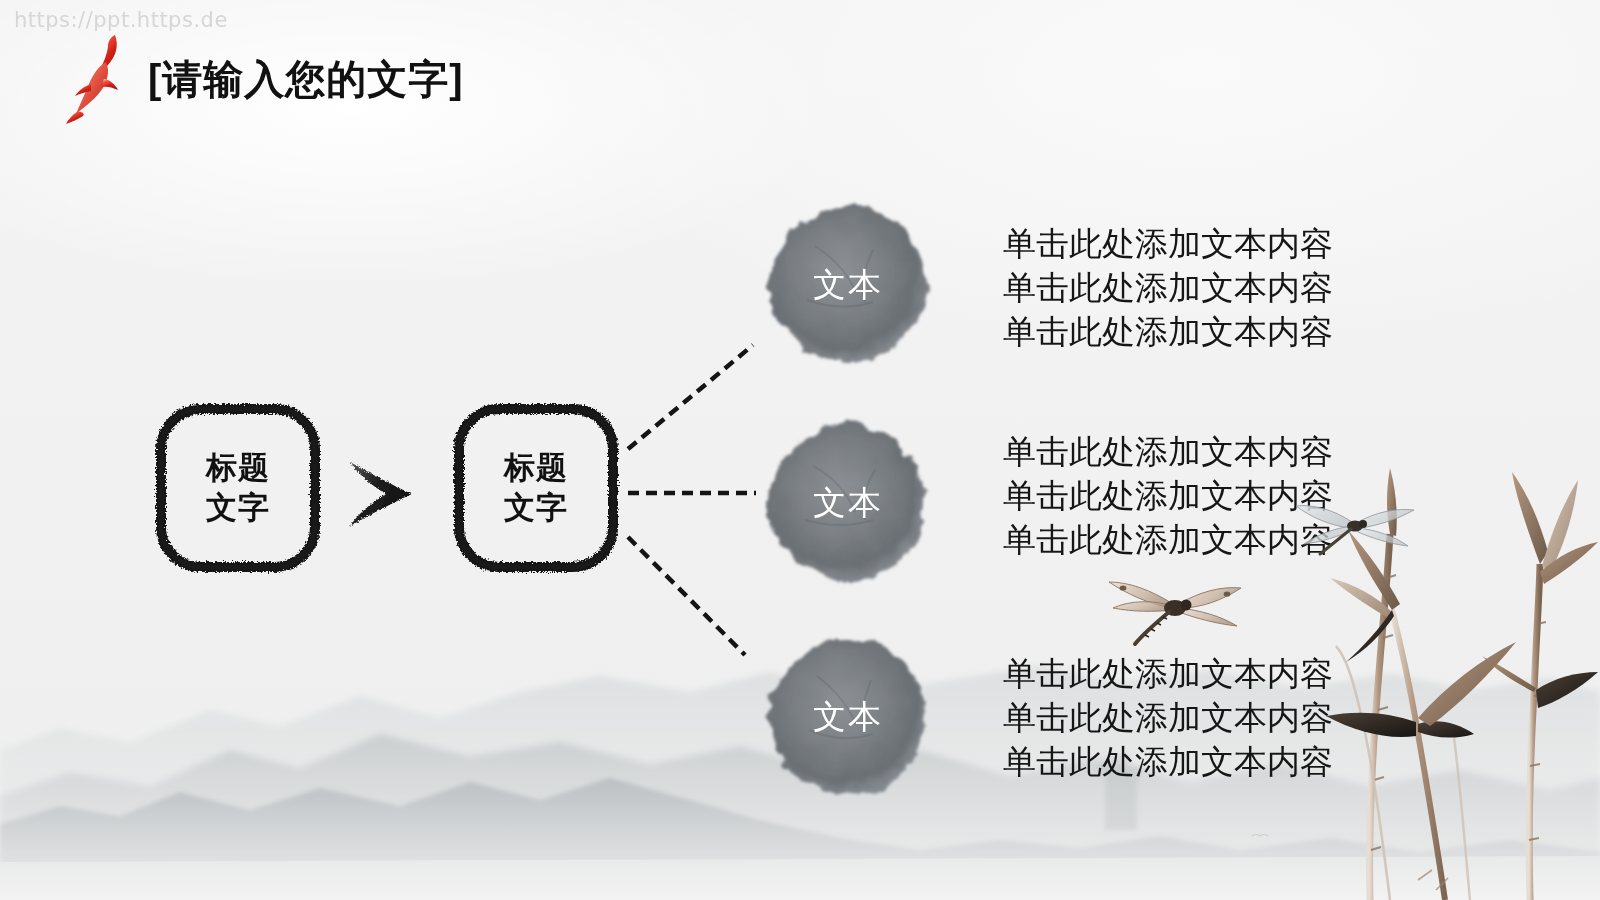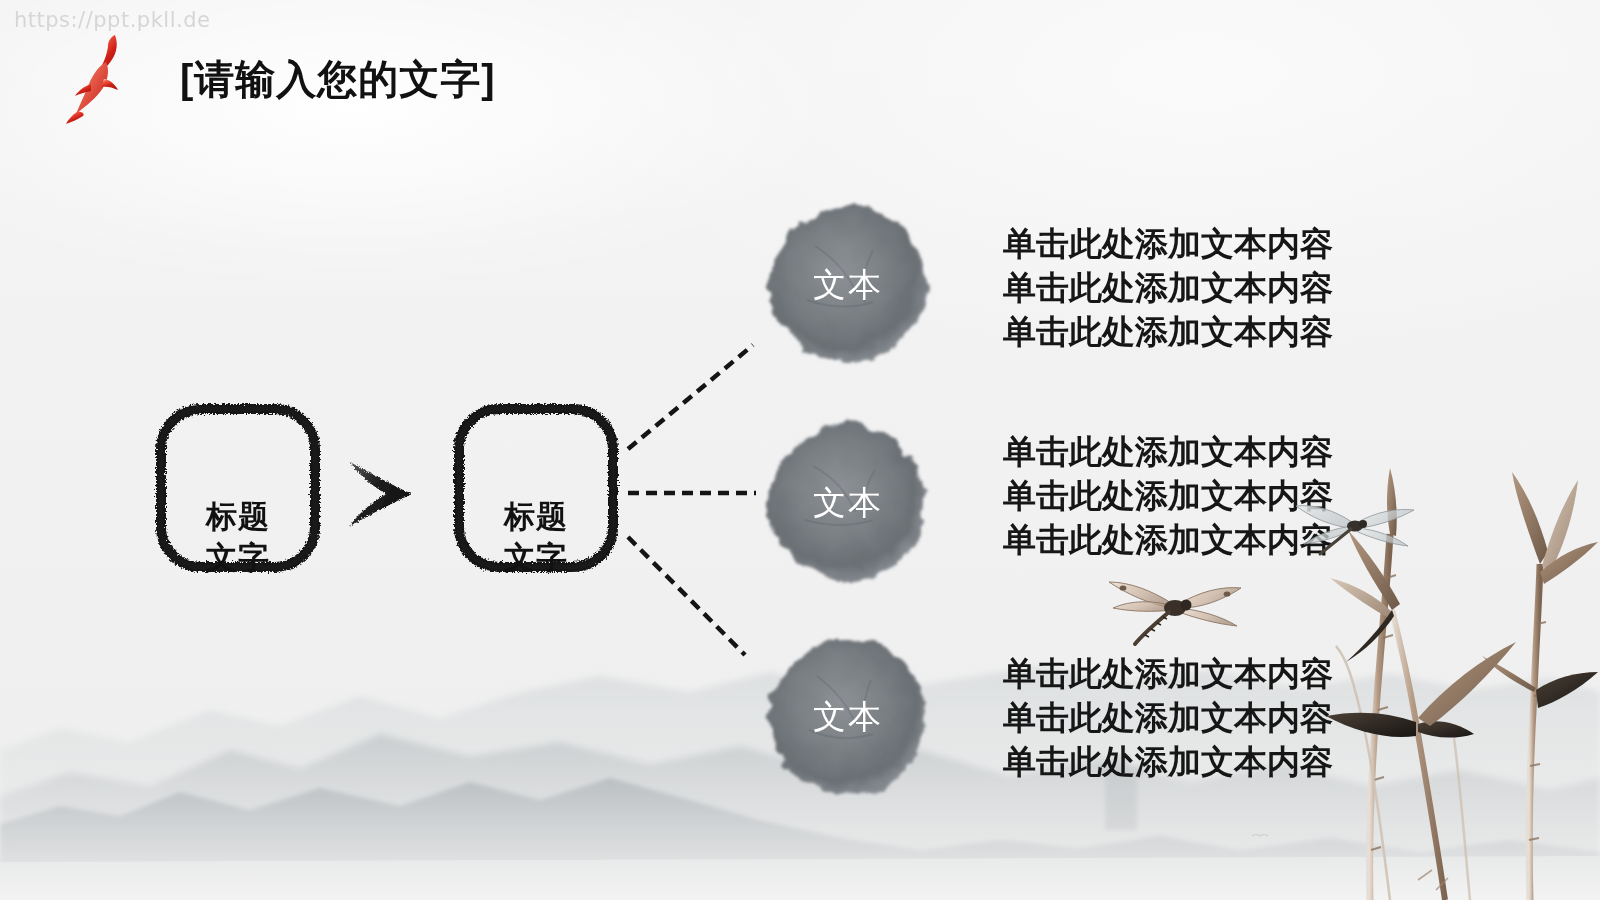--- a/index.html
+++ b/index.html
@@ -44,36 +44,35 @@
     width: 84px; height: 92px;
   }
   .slide-title {
     position: absolute;
     left: 148px; top: 52px;
     font-size: 40px;
     font-weight: bold;
     color: #111111;
     letter-spacing: 1px;
     white-space: nowrap;
-    margin-left: 32px;
   }
 
   
   .brush-box {
     position: absolute;
     width: 176px; height: 180px;
   }
   .brush-box .box-svg { position: absolute; inset: 0; }
   .brush-box .box-label {
     position: absolute;
     inset: 0;
     display: flex;
     flex-direction: column;
     align-items: center;
-    justify-content: flex-end;
+    justify-content: center;
     font-size: 31px;
     font-weight: bold;
     color: #111111;
     line-height: 1.30;
     letter-spacing: 1px;
   }
   #box-1 { left: 150px; top: 398px; }
   #box-2 { left: 448px; top: 398px; }
 
   .brush-arrow {
@@ -112,21 +111,20 @@
 
   
   .text-block {
     position: absolute;
     left: 1003px;
     width: 400px;
     font-size: 33px;
     line-height: 44px;
     color: #161616;
     white-space: nowrap;
-    font-weight: bold;
   }
   #text-block-1 { top: 222px; }
   #text-block-2 { top: 430px; }
   #text-block-3 { top: 652px; }
   .text-line { display: block; }
 
   
   .bamboo { position: absolute; right: 0; bottom: 0; width: 360px; height: 440px; }
   .dragonfly-1 { position: absolute; left: 1085px; top: 560px; width: 180px; height: 90px; }
   .dragonfly-2 { position: absolute; left: 1290px; top: 490px; width: 130px; height: 70px; }
@@ -187,21 +185,21 @@
       <rect x="1105" y="172" width="32" height="58"></rect>
       <rect x="1098" y="166" width="46" height="8"></rect>
       <rect x="1112" y="154" width="18" height="14"></rect>
     </g>
 
     <g opacity="0.3" stroke="#8d9296" stroke-width="1.2" fill="none">
       <path d="M1252,236 q4,-3 8,0 M1260,236 q4,-3 8,0"></path>
     </g>
   </svg>
 
-  <div class="watermark">https://ppt.pkll.de</div>
+  <div class="watermark">https://ppt.https.de</div>
 
   <svg class="koi" viewBox="0 0 84 92">
     <defs>
       <linearGradient id="koiG" x1="0.2" y1="0" x2="0.8" y2="1">
         <stop offset="0%" stop-color="#ffd9cf"></stop>
         <stop offset="18%" stop-color="#f05a42"></stop>
         <stop offset="55%" stop-color="#cf1f16"></stop>
         <stop offset="100%" stop-color="#a3130d"></stop>
       </linearGradient>
       <linearGradient id="koiG2" x1="0" y1="0" x2="1" y2="1">

